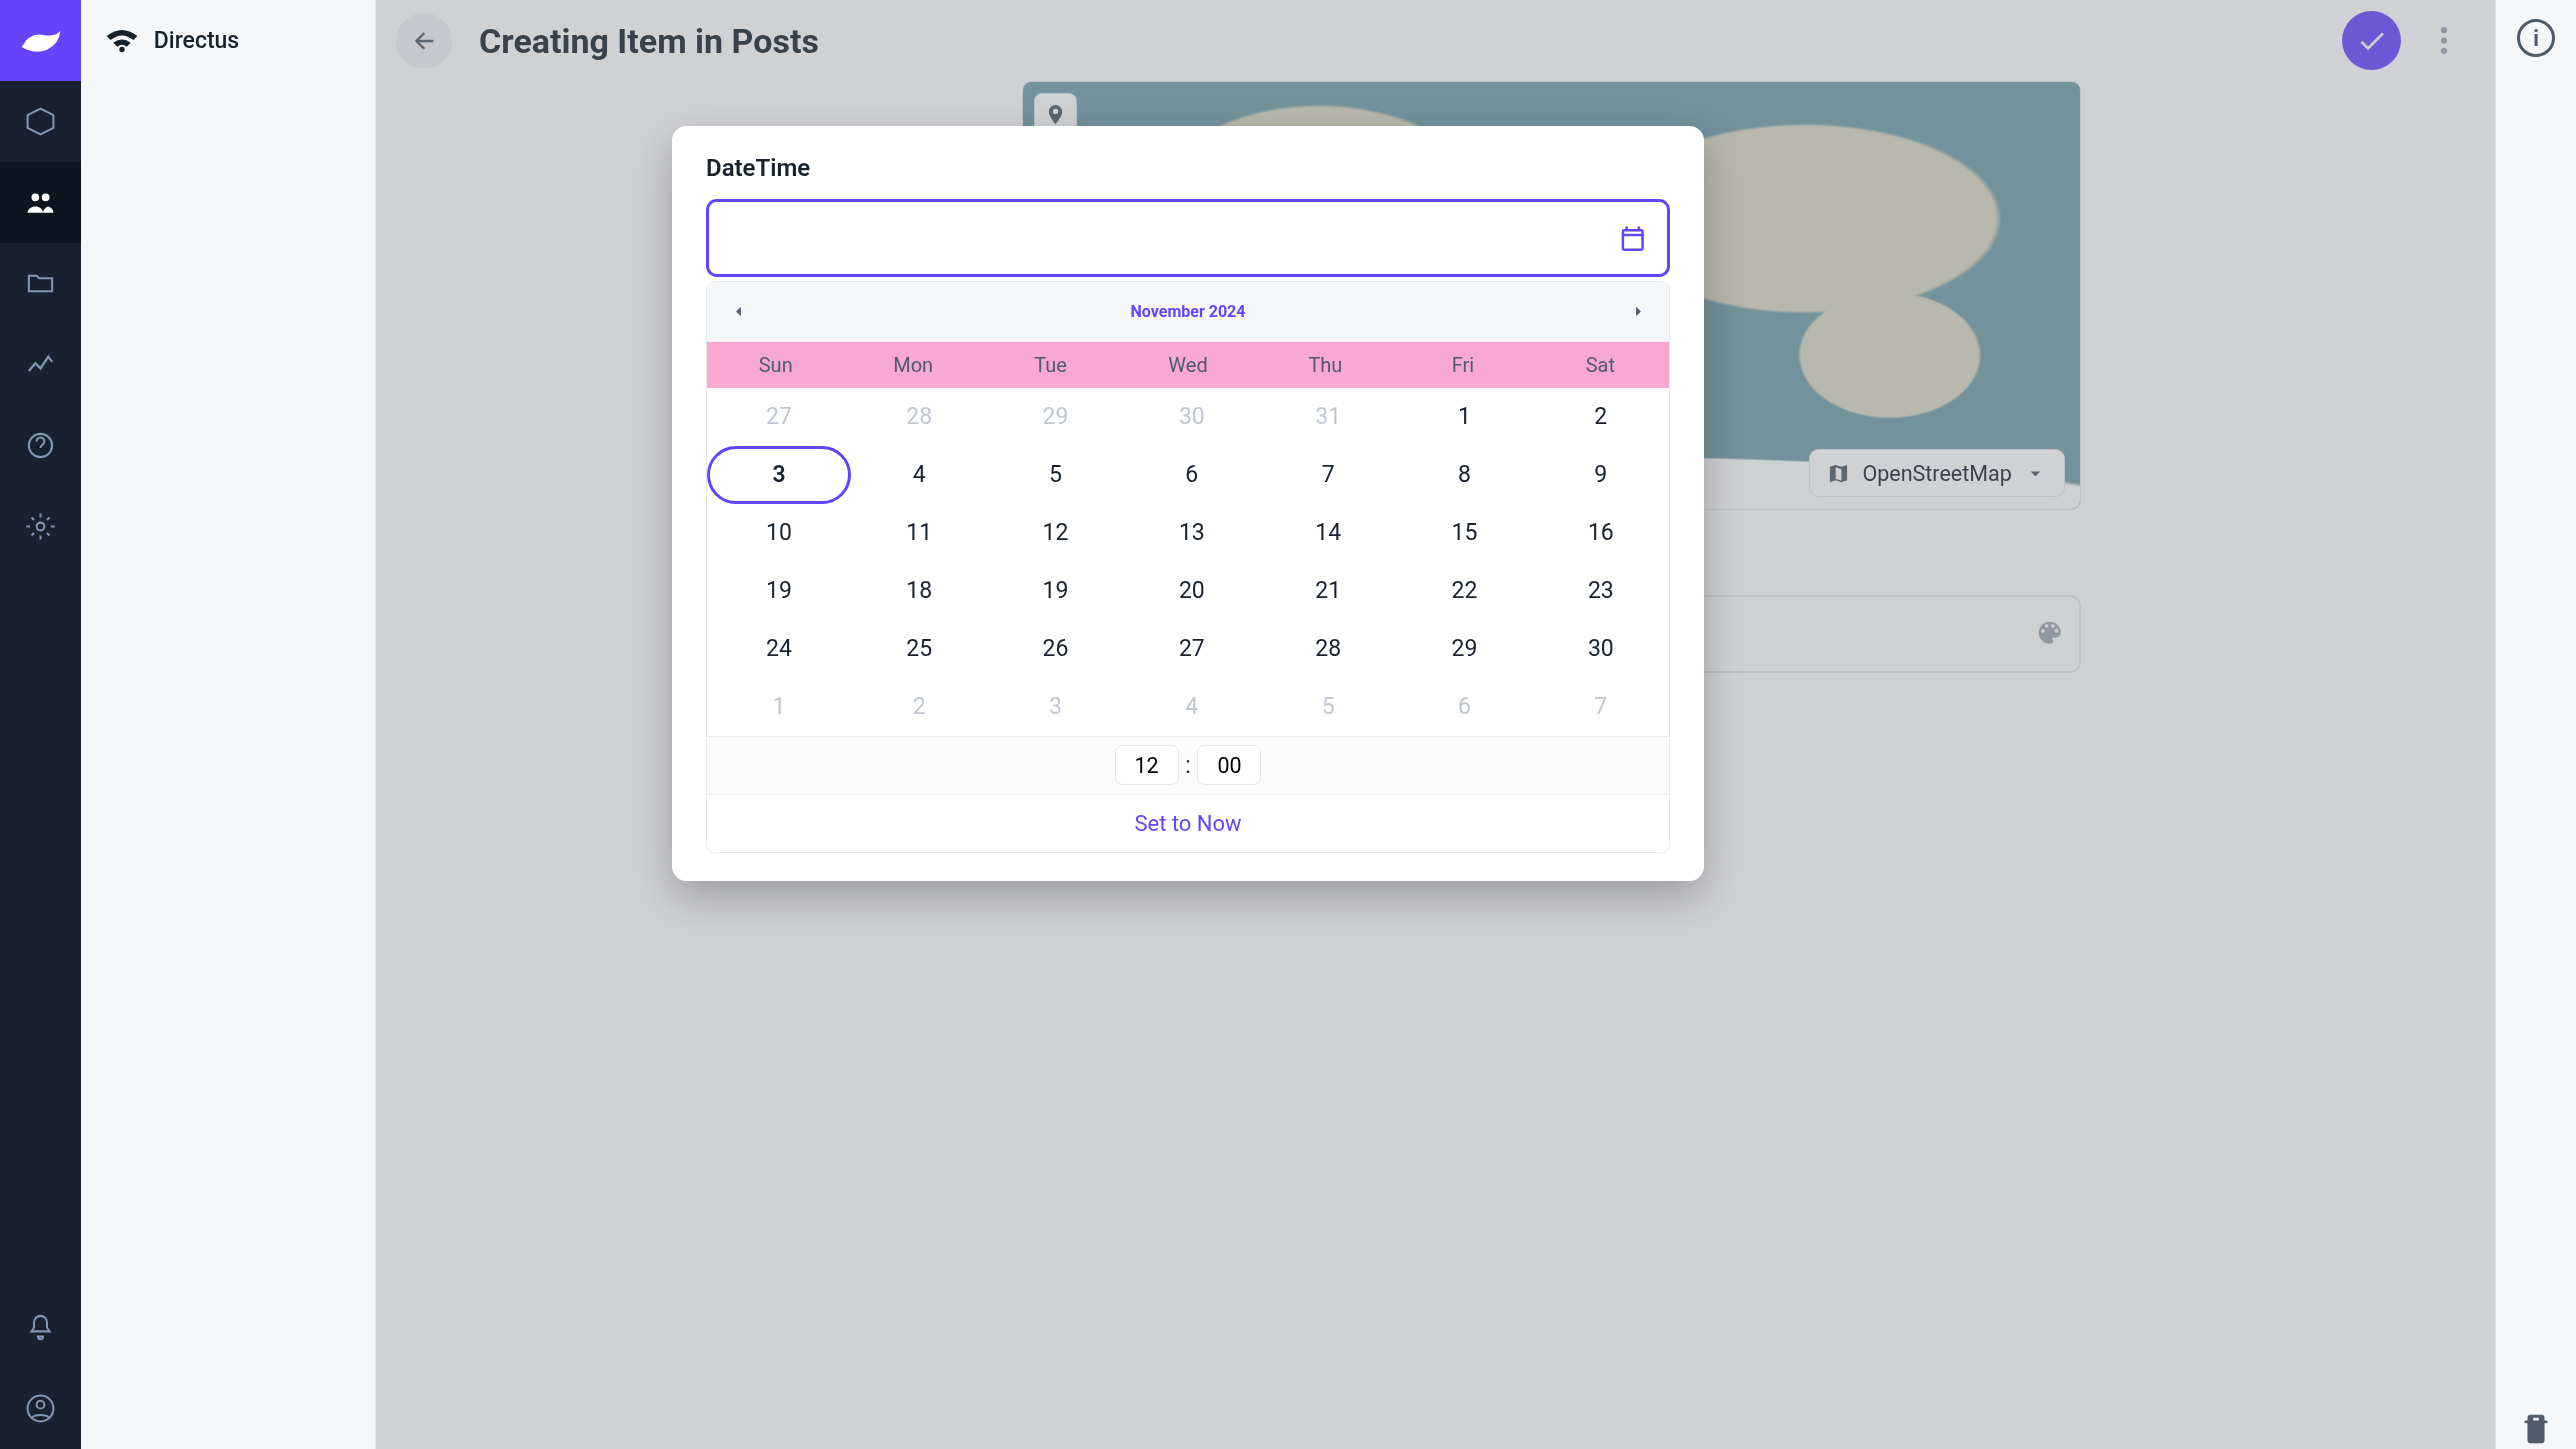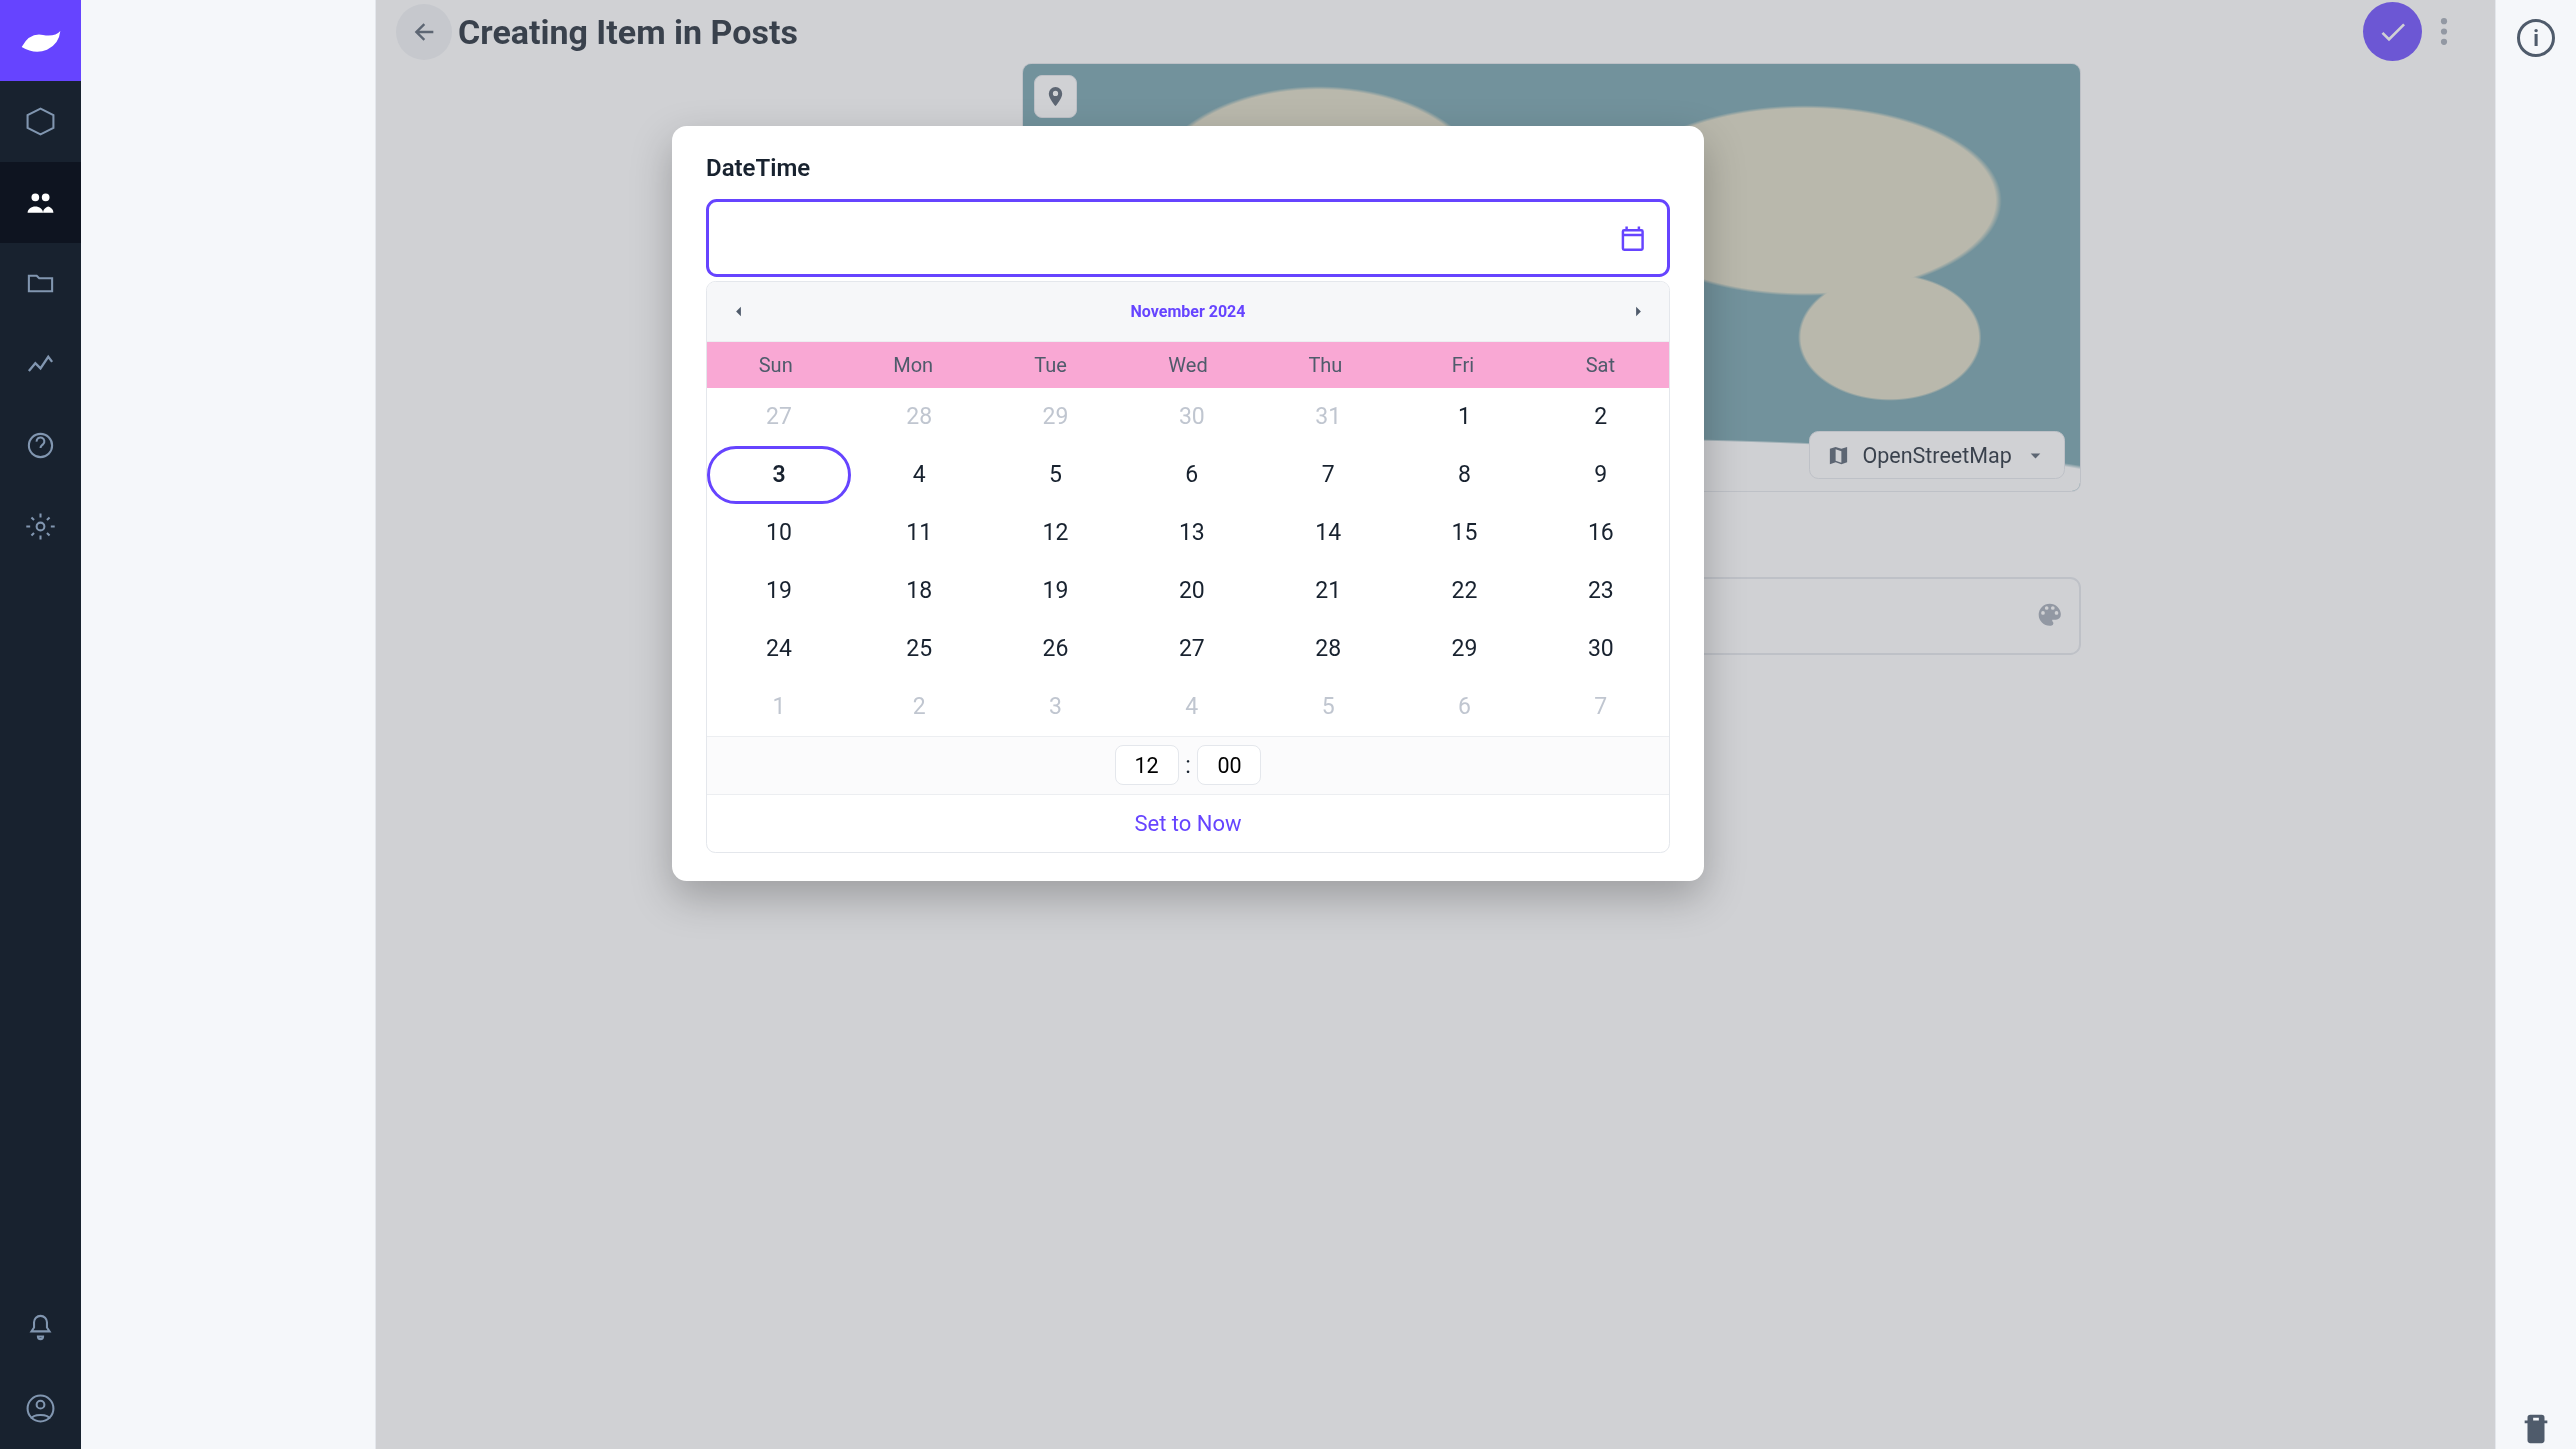--- a/index.html
+++ b/index.html
@@ -21,21 +21,21 @@
   .sidebar .brand svg { width: 34px; height: 25.5px; fill: #18222f; }
   .sidebar .brand span { font-size: 23px; color: #18222f; font-weight: 500; }
   .sidebar .navlist { padding: 9.4px 14.8px; display: flex; flex-direction: column; gap: 4px; }
   .sidebar .navitem { display: flex; align-items: center; gap: 14.8px; height: 58px; padding: 0 17.4px; border-radius: 10.7px; color: #4f5b6b; cursor: pointer; }
   .sidebar .navitem.active { background: #e6e9ef; color: #18222f; }
   .sidebar .navitem svg { width: 27px; height: 27px; fill: #6644ff; }
   .sidebar .navitem span { font-size: 23px; }
 
   
   .main { flex: 1; background: #fff; display: flex; flex-direction: column; position: relative; }
-  .topbar { height: 63px; display: flex; align-items: center; padding: 0 35px 0 20px; gap: 6px; }
+  .topbar { height: 81px; display: flex; align-items: center; padding: 0 35px 0 20px; gap: 27px; }
   .back { width: 56px; height: 56px; border-radius: 50%; background: #f0f2f5; display: flex; align-items: center; justify-content: center; color: #4f5b6b; }
   .back svg { width: 28px; height: 28px; fill: currentColor; }
   .title { font-size: 34px; font-weight: 700; color: #18222f; }
   .topbar .grow { flex: 1; }
   .save { width: 59px; height: 59px; border-radius: 50%; background: #6644ff; display: flex; align-items: center; justify-content: center; }
   .save svg { width: 32px; height: 32px; fill: #fff; }
   .kebab { width: 32px; display: flex; align-items: center; justify-content: center; color: #a0a8b4; }
   .kebab svg { width: 8px; height: 31px; fill: currentColor; }
 
   .content { flex: 1; padding: 0 32px 32px 264px; overflow: hidden; }
@@ -152,20 +152,26 @@
   <div class="mod">
       <svg viewBox="0 0 24 24">
         <circle cx="12" cy="12" r="10" fill="none" stroke="currentColor" stroke-width="1.6"></circle>
         <circle cx="12" cy="9" r="3" fill="none" stroke="currentColor" stroke-width="1.6"></circle>
         <path d="M5 20c1-4 13-4 14 0" fill="none" stroke="currentColor" stroke-width="1.6"></path>
       </svg>
     </div>
 </div>
 
 <div class="sidebar">
+  <div class="brand">
+    <svg viewBox="0 0 50 38">
+        <path d="M2 12 Q25 -6 48 12 L42 18 Q25 4 8 18 Z M12 22 Q25 12 38 22 L32 28 Q25 22 18 28 Z M25 36 a4 4 0 100-8 4 4 0 000 8z"></path>
+      </svg>
+    <span>Directus</span>
+  </div>
 </div>
 
 <div class="main">
   <div class="topbar">
     <div class="back">
         <svg viewBox="0 0 24 24">
           <path d="M20 11H8l5-5-1.4-1.4L4 12l7.6 7.4L13 18l-5-5h12z"></path>
         </svg>
       </div>
     <div class="title">Creating Item in Posts</div>

